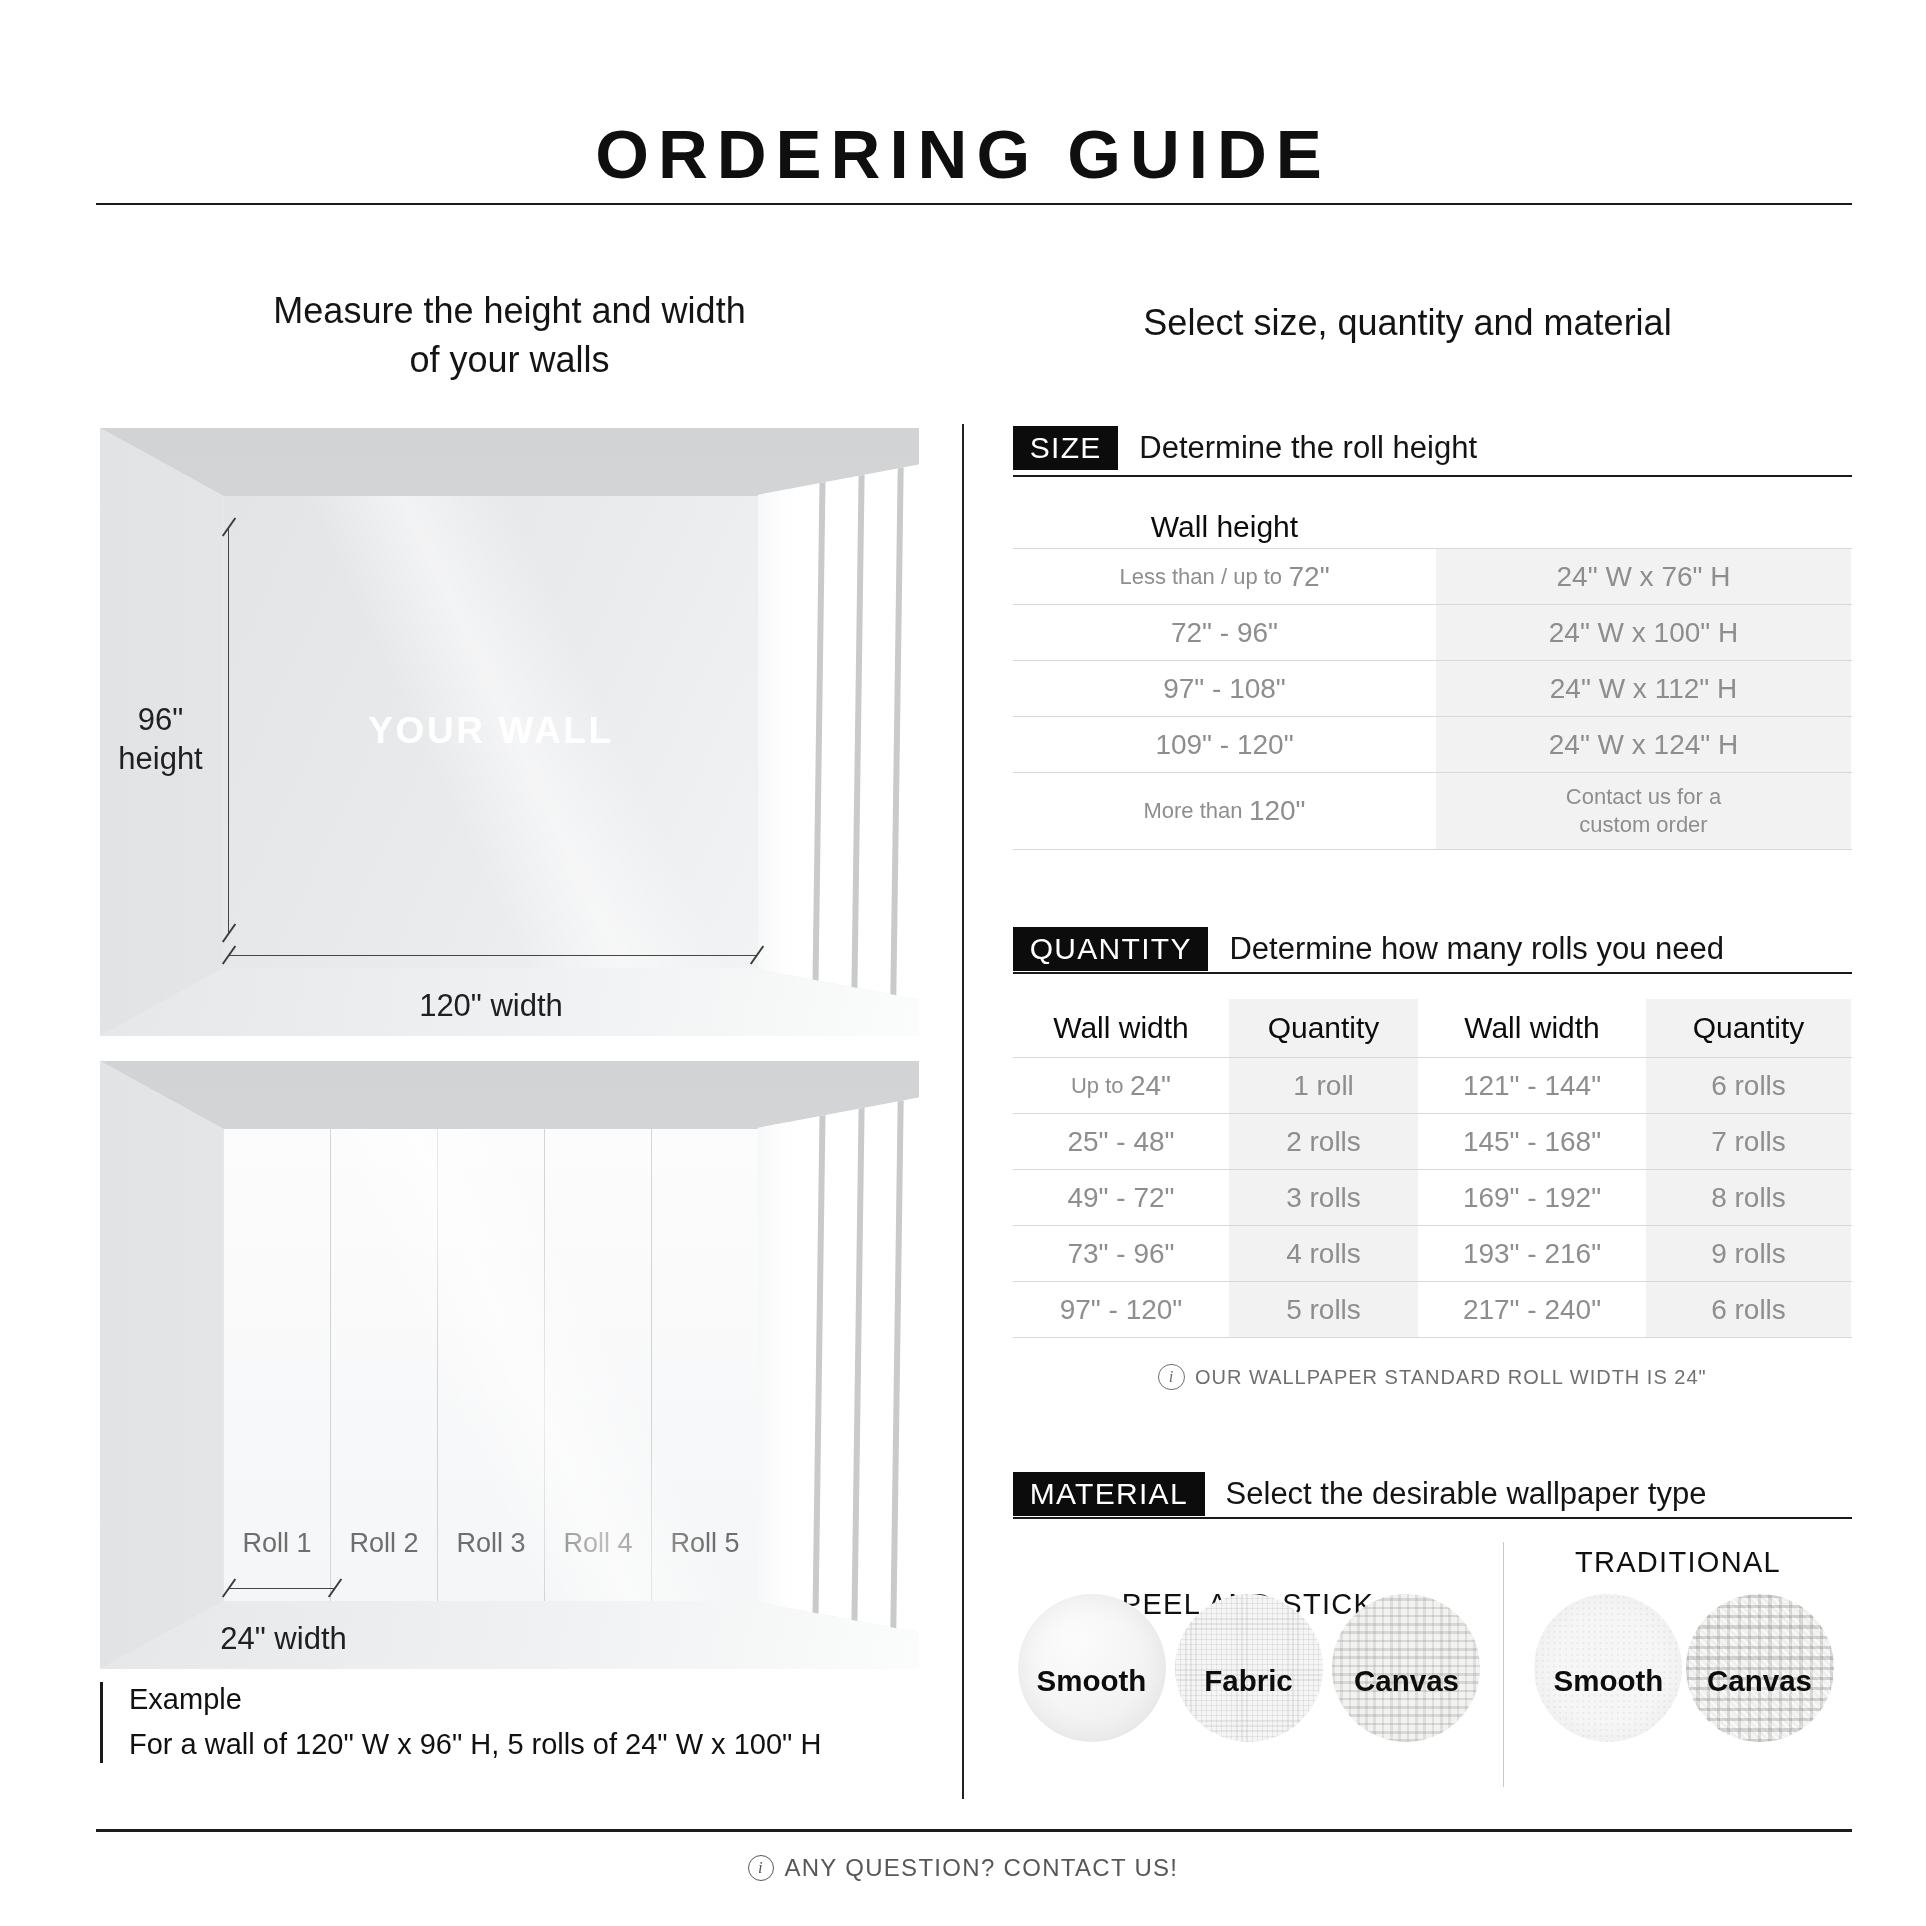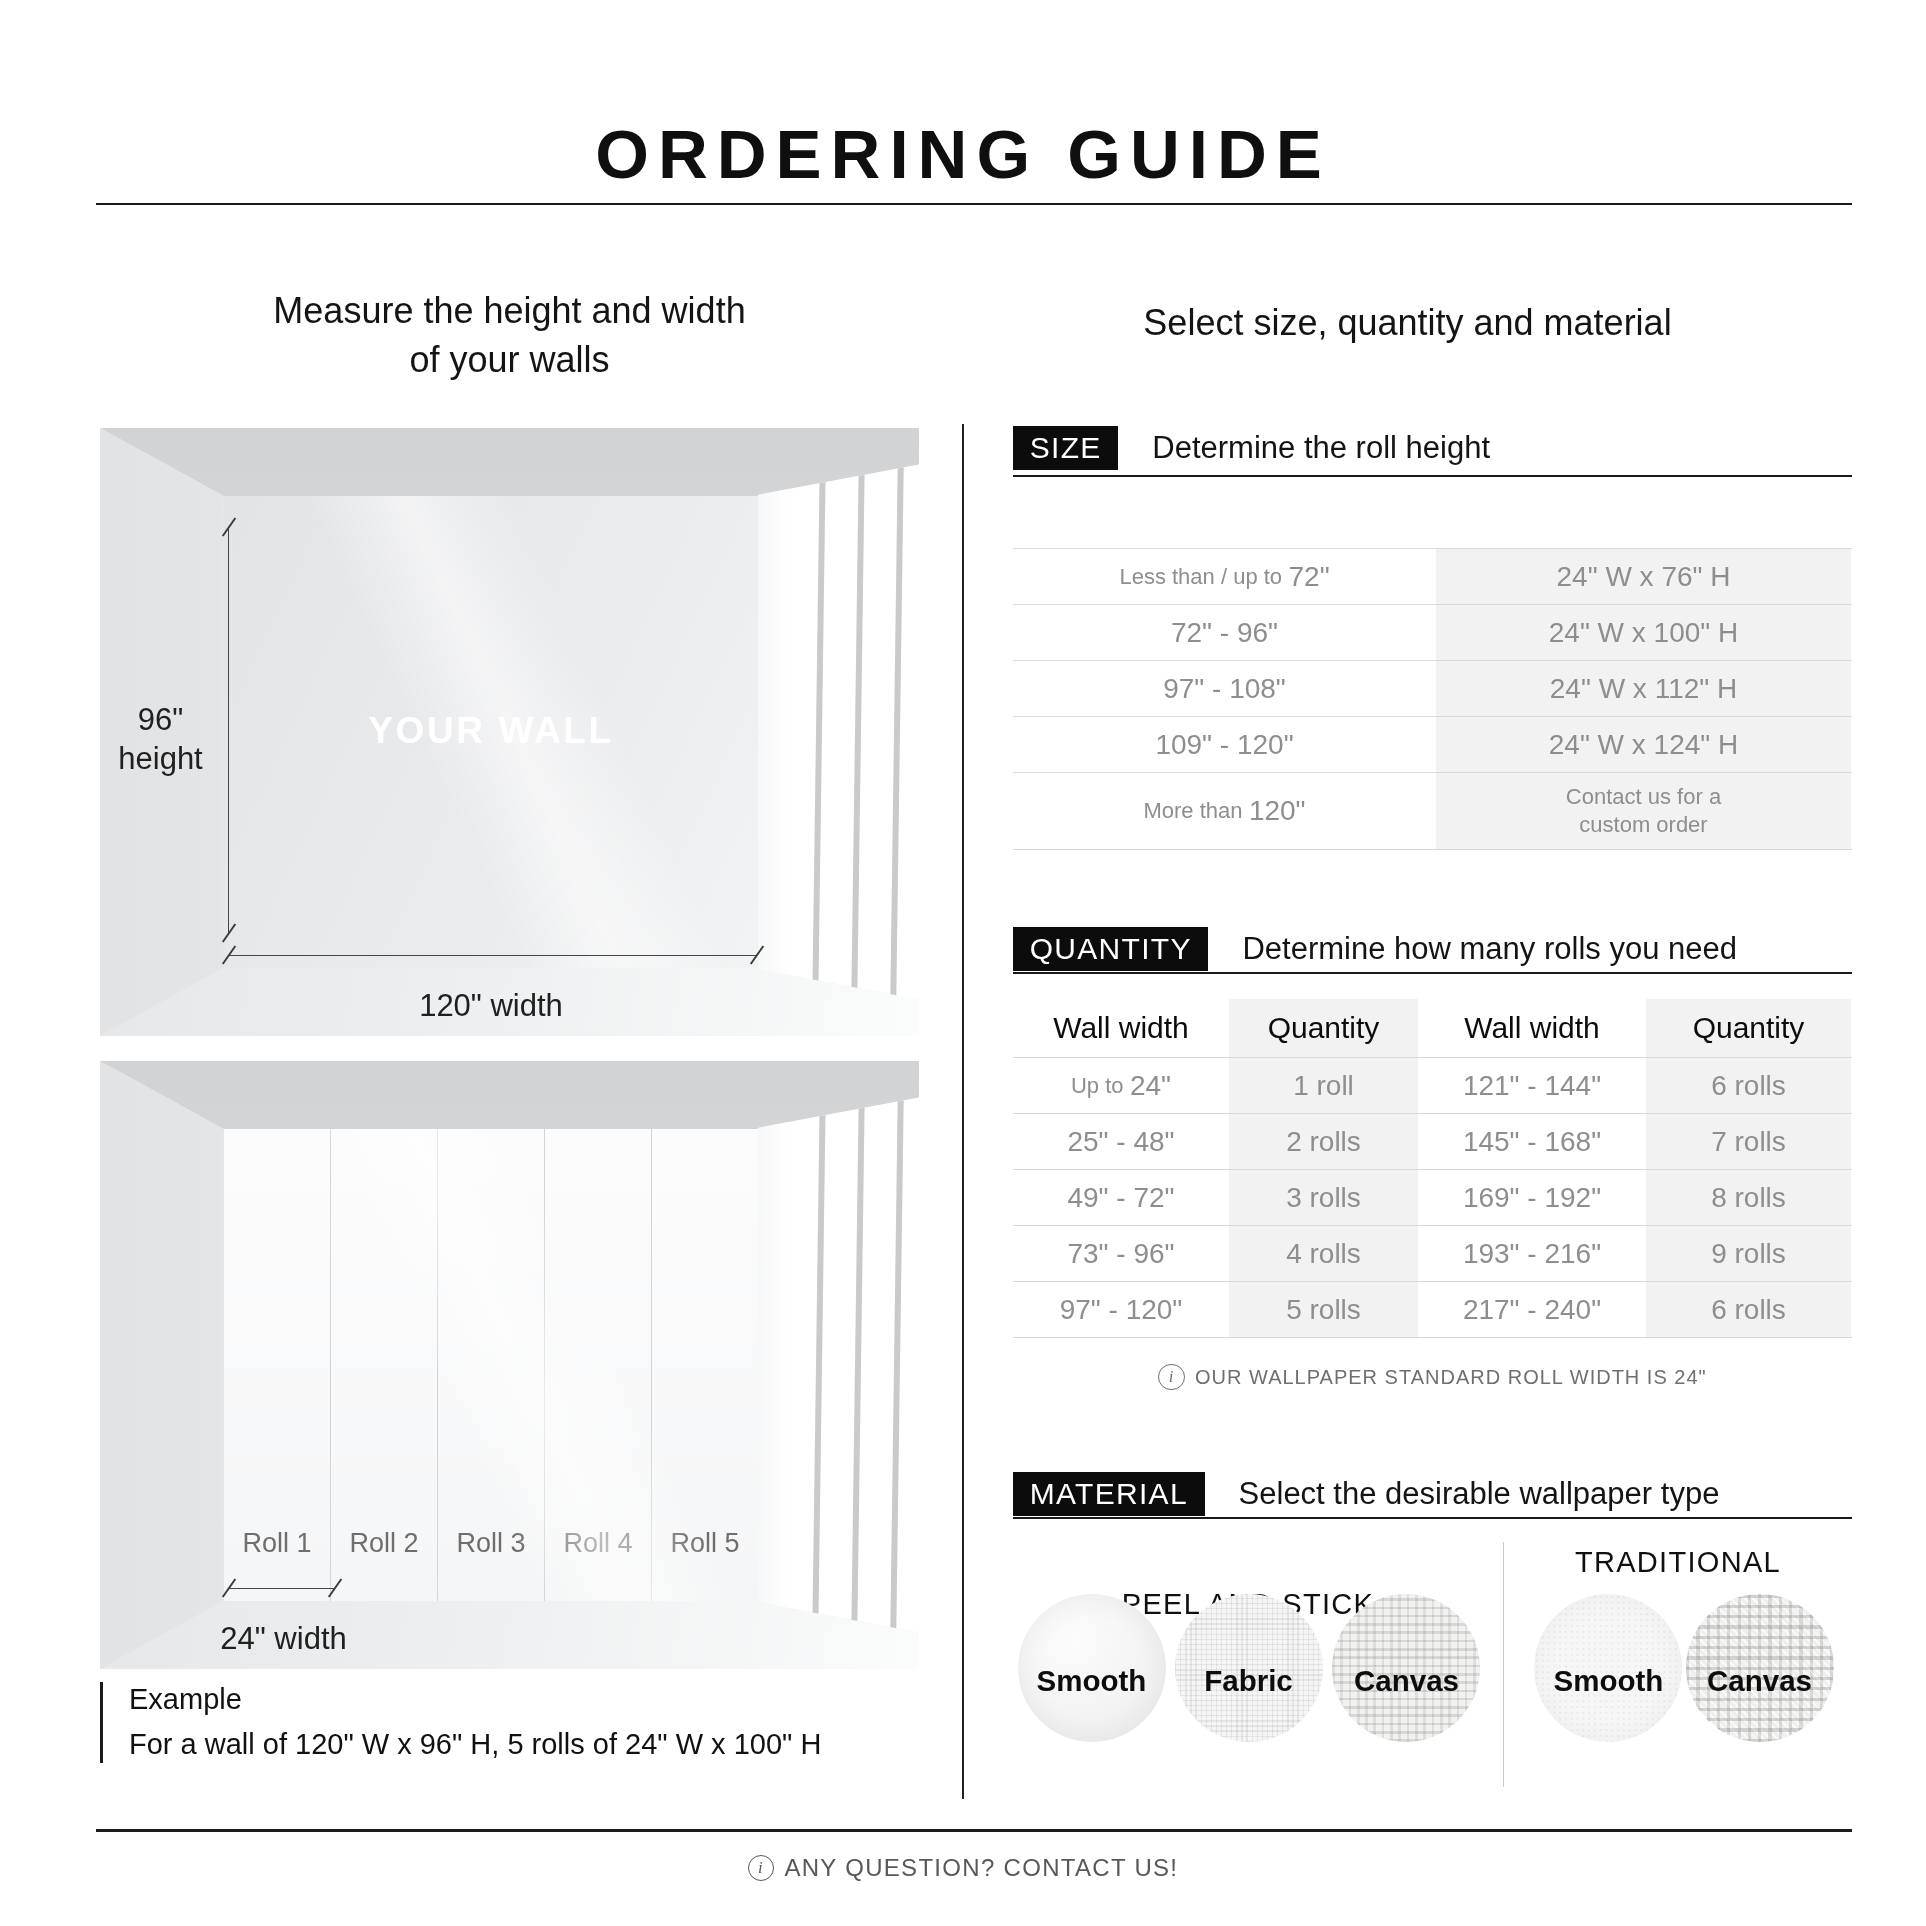--- a/index.html
+++ b/index.html
@@ -64,21 +64,21 @@
   .roll:last-child{border-right:none;}
   .roll span{position:absolute;left:0;right:0;bottom:42px;text-align:center;font-size:27px;color:#6e6e6e;}
 
   
   .example{position:absolute;left:100px;top:1682px;width:873px;
            border-left:3.2px solid #1a1a1a;padding-left:26px;}
   .example-h{font-size:29px;color:#111;margin:1.3px 0 9px;}
   .example p{font-size:29px;line-height:38px;margin:0;color:#111;}
 
   
-  .badge-row{position:absolute;left:1013px;right:58px;height:44px;display:flex;align-items:center;gap:34px;}
+  .badge-row{position:absolute;left:1013px;right:58px;height:44px;display:flex;align-items:center;gap:21px;}
   .badge{display:inline-flex;align-items:center;height:44px;padding:0 16.7px;background:#0c0c0c;
          color:#ffffff;font-size:30px;letter-spacing:1.3px;}
   .section-sub{font-size:31px;color:#141414;white-space:nowrap;}
   .sec-rule{position:absolute;left:1013px;right:74px;height:1.9px;background:#1a1a1a;}
   #size-row{top:426px;} #size-rule{top:475px;}
   #qty-row{top:927px;} #qty-rule{top:972px;}
   #mat-row{top:1472px;} #mat-rule{top:1517px;}
 
   
   .table{position:absolute;left:1013px;width:839px;}
@@ -218,20 +218,21 @@
   </div>
 
   <div class="badge-row" id="size-row">
     <span class="badge">SIZE</span>
     <span class="section-sub">Determine the roll height</span>
   </div>
   <div class="sec-rule" id="size-rule"></div>
 
   <div class="table" id="size-table">
     <div class="trow thead">
+      <div class="tc c1 th">Wall height</div>
     </div>
     <div class="trow r">
       <div class="tc c1">
           <span class="pfx">Less than / up to </span>
           <span class="val">72"</span>
         </div>
       <div class="tc c2">
           <span class="val">24" W x 76" H</span>
         </div>
     </div>

